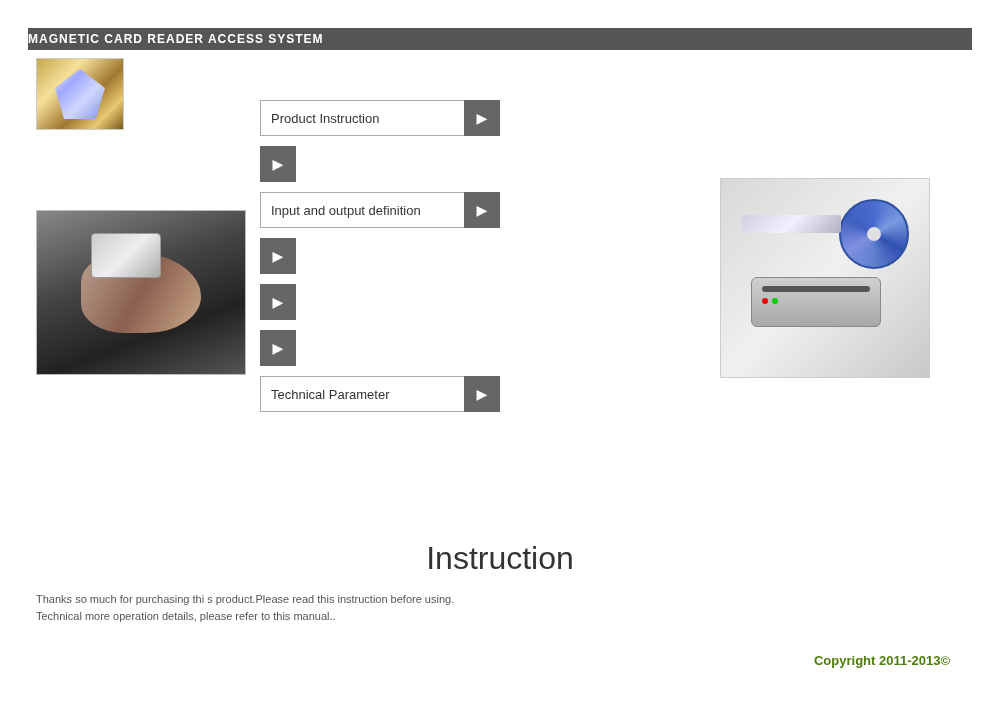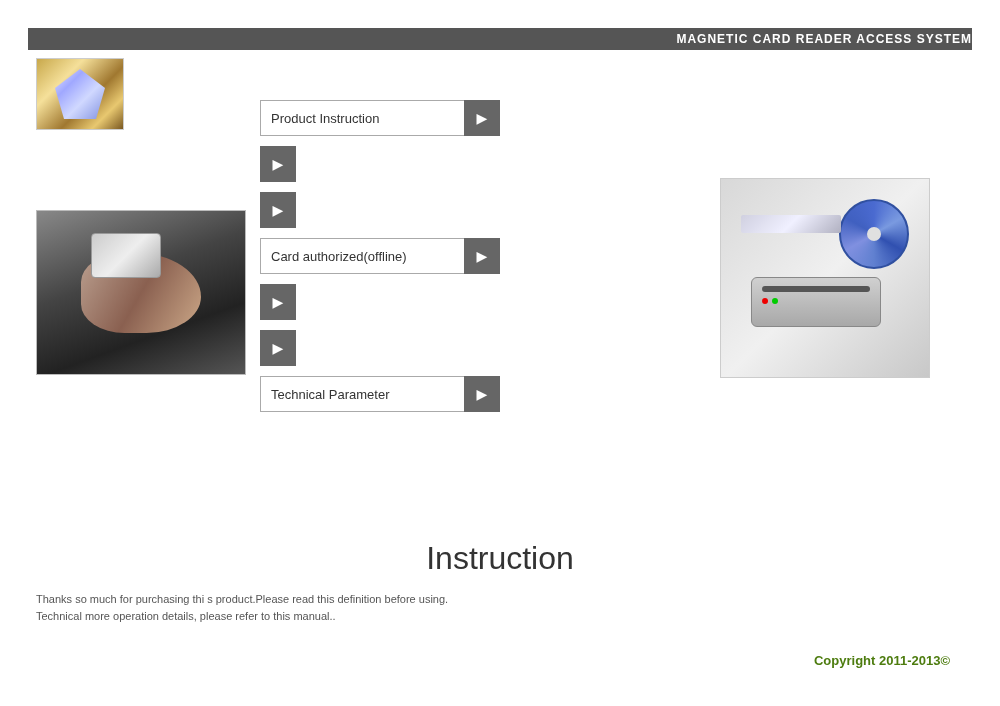--- a/index.html
+++ b/index.html
@@ -15,21 +15,21 @@
     
     .header-bar {
       position: absolute;
       top: 28px;
       left: 28px;
       right: 28px;
       height: 22px;
       background: #555;
       display: flex;
       align-items: center;
-      justify-content: flex-end;
+      justify-content: flex-start;
     }
     .header-bar span {
       color: #fff;
       font-size: 12px;
       font-weight: bold;
       letter-spacing: 1px;
     }
 
     
     .diamond-img {
@@ -287,39 +287,39 @@
 
 <div class="menu-area" id="menu-container">
 <div class="menu-item">
       <div class="menu-label">Product Instruction</div>
       <div class="menu-arrow">▶</div>
     </div>
     <div class="menu-item">
       <div class="menu-arrow">▶</div>
     </div>
     <div class="menu-item">
-      <div class="menu-arrow">▶</div>
-    </div>
-    <div class="menu-item">
-      <div class="menu-label">Card authorized(offline)</div>
+      <div class="menu-label">Input and output definition</div>
+      <div class="menu-arrow">▶</div>
+    </div>
+    <div class="menu-item">
       <div class="menu-arrow">▶</div>
     </div>
     <div class="menu-item">
       <div class="menu-arrow">▶</div>
     </div>
     <div class="menu-item">
       <div class="menu-arrow">▶</div>
     </div>
     <div class="menu-item">
       <div class="menu-label">Technical Parameter</div>
       <div class="menu-arrow">▶</div>
     </div>
   </div>
 
 <div class="instruction-section">
   <h2 class="instruction-title">Instruction</h2>
   <div class="instruction-text">
-    <span>Thanks so much for purchasing thi s product.Please read this definition before using.</span><br>
+    <span>Thanks so much for purchasing thi s product.Please read this instruction before using.</span><br>
     <span>Technical more operation details, please refer to this manual..</span>
   </div>
 </div>
 
 <div class="copyright">Copyright 2011-2013©</div>
 
 </body></html>

